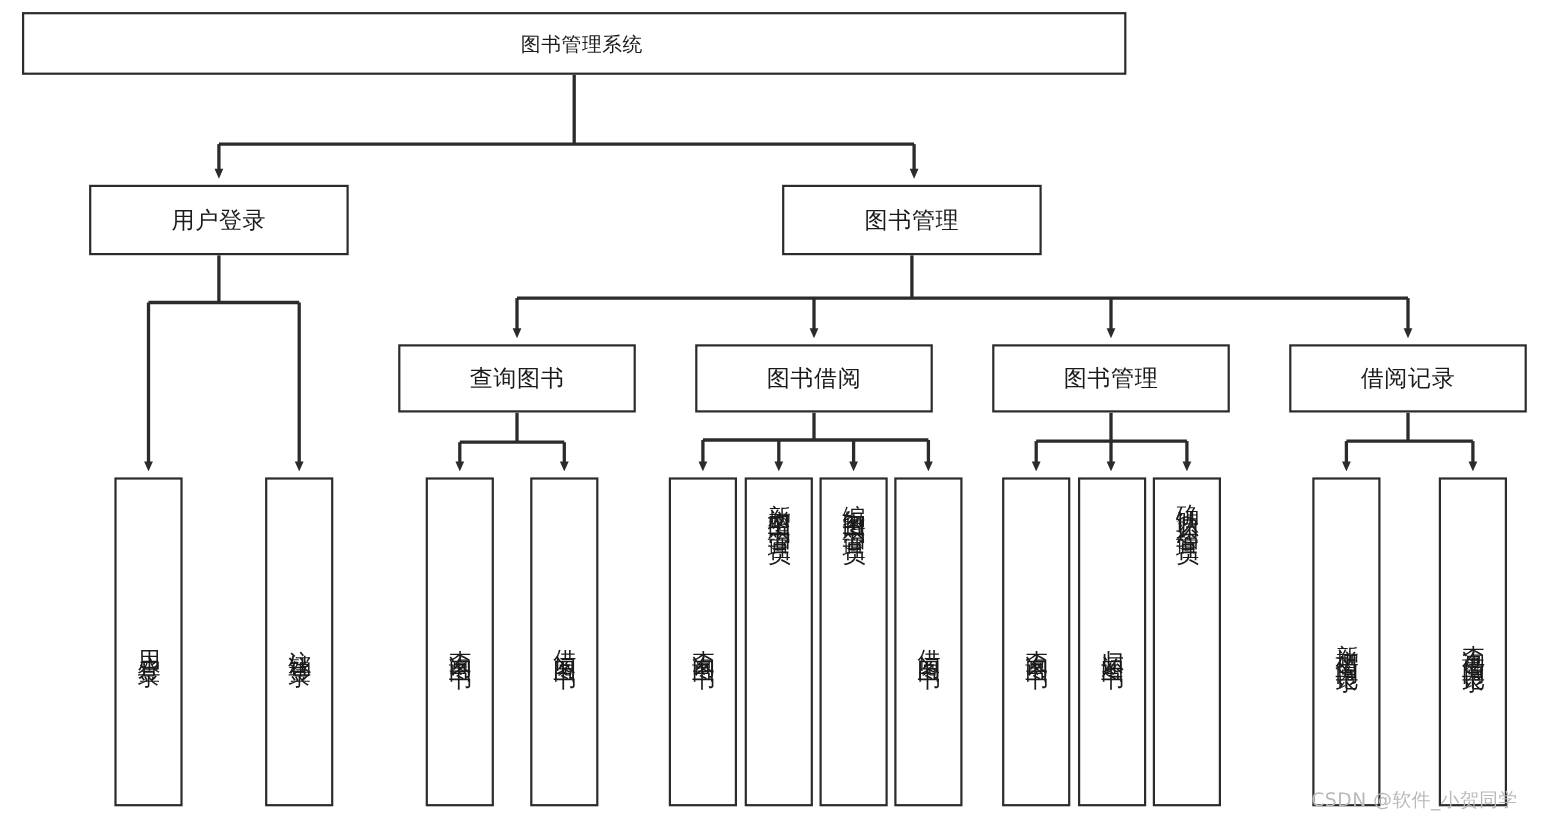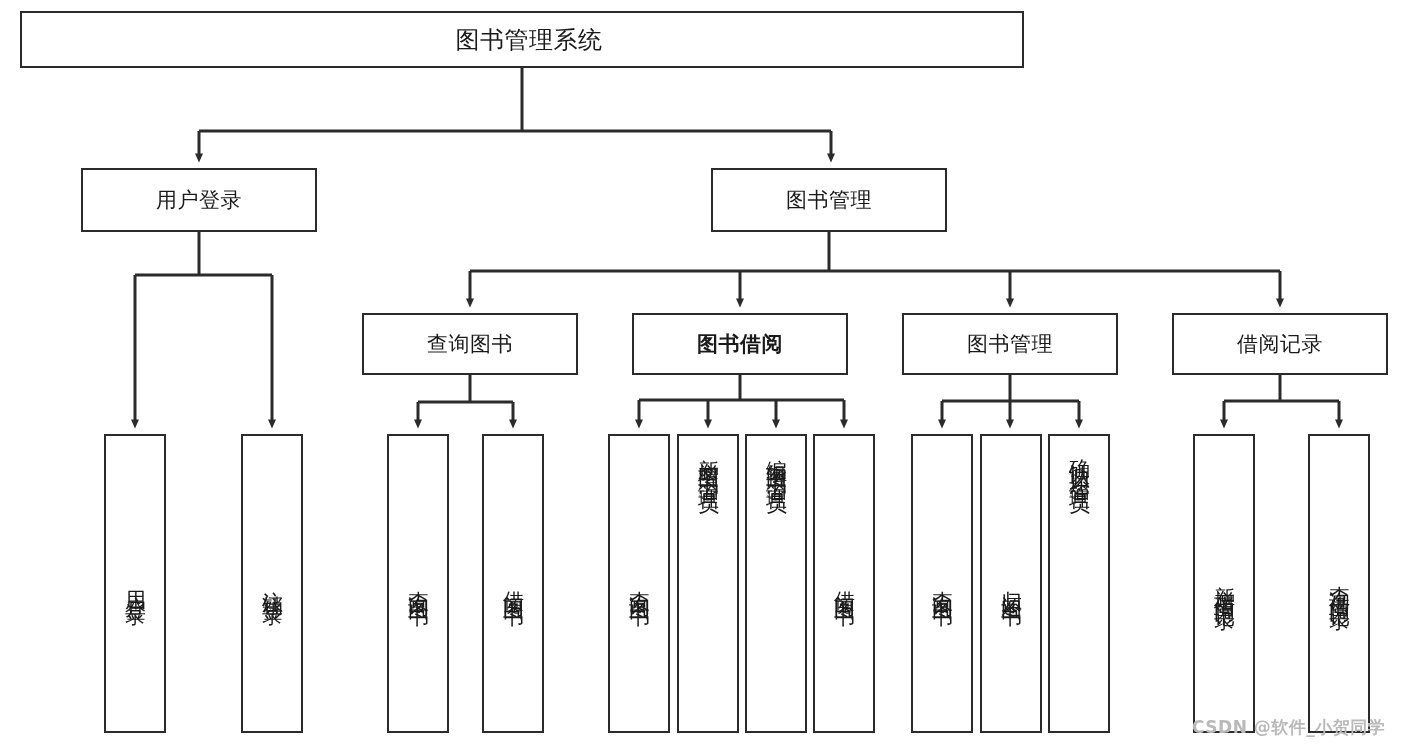--- a/index.html
+++ b/index.html
@@ -34,21 +34,21 @@
     display: flex;
     align-items: center;
     justify-content: center;
     color: #1a1a1a;
   }
   .node.horiz {
     font-size: 21px;
     letter-spacing: 0.5px;
   }
   .node.root {
-    font-size: 24px;
+    font-size: 18px;
     padding-left: 14px;
   }
   
   .node.vert {
     align-items: flex-start;
     justify-content: center;
     padding-top: 0;
   }
   .node.vert .vtext {
     writing-mode: vertical-rl;
@@ -140,21 +140,21 @@
   </div>
 
   <div class="node horiz" style="left:711px; top:168px; width:236px; height:64px;">
     <span>图书管理</span>
   </div>
 
   <div class="node horiz" style="left:362px; top:313px; width:216px; height:62px;">
     <span>查询图书</span>
   </div>
 
-  <div class="node horiz" style="left:632px; top:313px; width:216px; height:62px;font-weight:bold;">
+  <div class="node horiz" style="left:632px; top:313px; width:216px; height:62px;">
     <span>图书借阅</span>
   </div>
 
   <div class="node horiz" style="left:902px; top:313px; width:216px; height:62px;">
     <span>图书管理</span>
   </div>
 
   <div class="node horiz" style="left:1172px; top:313px; width:216px; height:62px;">
     <span>借阅记录</span>
   </div>
@@ -204,15 +204,15 @@
   </div>
 
   <div class="node vert center-text" style="left:1193px; top:434px; width:62px; height:299px;">
     <span class="vtext">新增借阅记录</span>
   </div>
 
   <div class="node vert center-text" style="left:1308px; top:434px; width:62px; height:299px;">
     <span class="vtext">查询借阅记录</span>
   </div>
 
-  <div class="watermark" style="left:1192px; top:716px;font-weight:bold;">CSDN @软件_小贺同学</div>
+  <div class="watermark" style="left:1192px; top:716px;">CSDN @软件_小贺同学</div>
 
 </div>
 
 </body></html>

